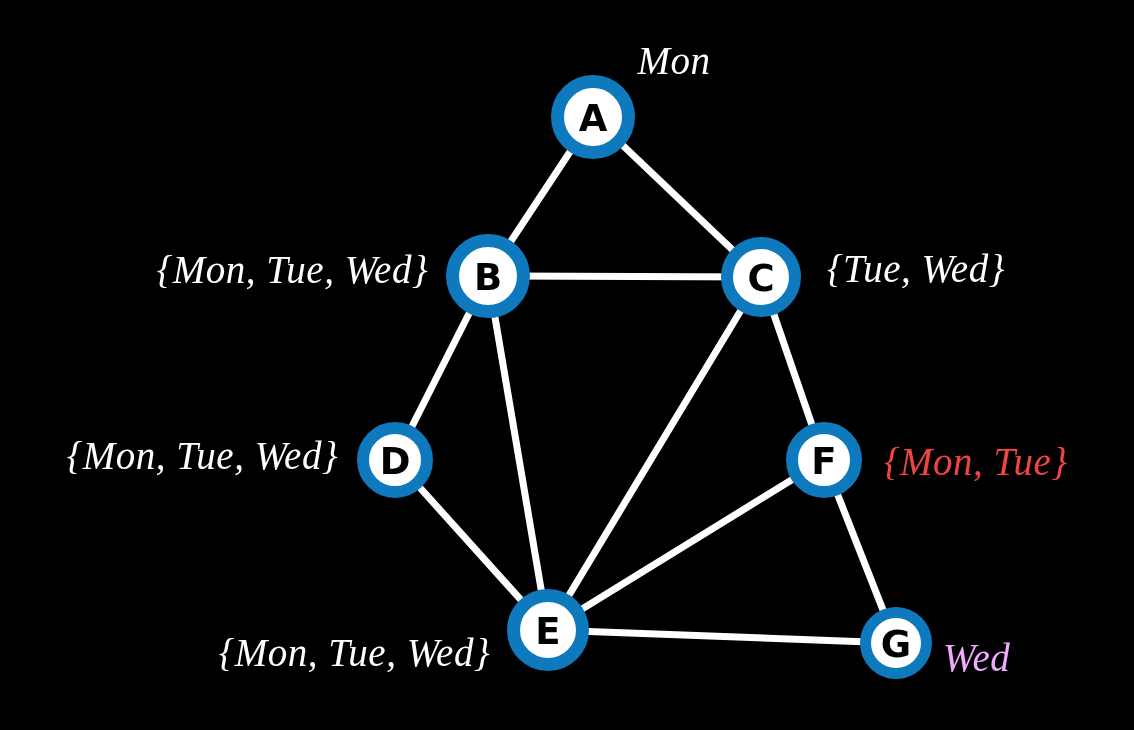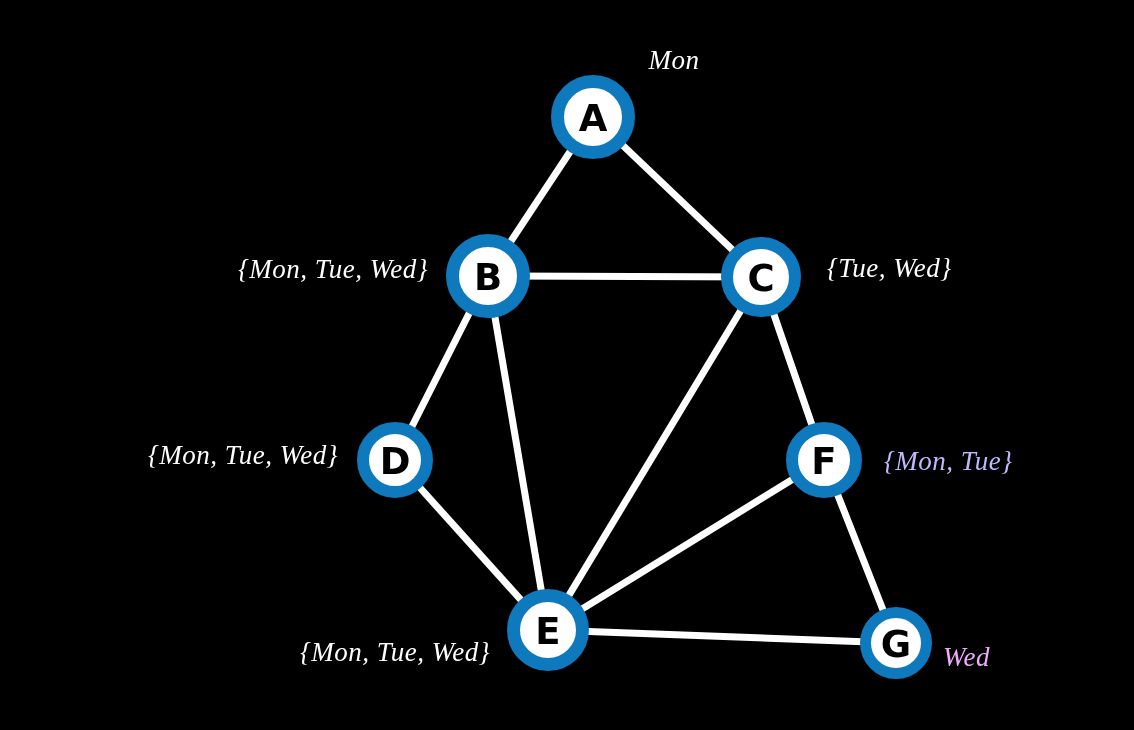--- a/index.html
+++ b/index.html
@@ -43,21 +43,21 @@
     fill: #000000;
     text-anchor: middle;
     dominant-baseline: central;
     font-size: 37px;
   }
   .domain-label {
     position: absolute;
     color: #ffffff;
     font-family: "Liberation Serif", "DejaVu Serif", serif;
     font-style: italic;
-    font-size: 27px;
+    font-size: 39px;
     white-space: nowrap;
     line-height: 1;
     letter-spacing: 0.5px;
   }
   .lbl-right { transform: translate(0, -50%); }
   .lbl-left  { transform: translate(-100%, -50%); }
   .lbl-center{ transform: translate(-50%, -50%); }
 </style>
 </head>
 <body>
@@ -108,18 +108,18 @@
           <text x="896" y="644" class="node-letter" font-size="33">G</text>
         </g>
       </g>
   </svg>
 
   <div id="labels-layer">
       <div class="domain-label lbl-center" style="left: 674px; top: 60px; color: rgb(255, 255, 255);">Mon</div>
       <div class="domain-label lbl-left" style="left: 428px; top: 269px; color: rgb(255, 255, 255);">{Mon, Tue, Wed}</div>
       <div class="domain-label lbl-right" style="left: 827px; top: 268px; color: rgb(255, 255, 255);">{Tue, Wed}</div>
       <div class="domain-label lbl-left" style="left: 338px; top: 455px; color: rgb(255, 255, 255);">{Mon, Tue, Wed}</div>
-      <div class="domain-label lbl-right" style="left: 884px; top: 461px; color: #c4b5fd;">{Mon, Tue}</div>
+      <div class="domain-label lbl-right" style="left: 884px; top: 461px; color: #ef4444;">{Mon, Tue}</div>
       <div class="domain-label lbl-left" style="left: 490px; top: 652px; color: rgb(255, 255, 255);">{Mon, Tue, Wed}</div>
       <div class="domain-label lbl-right" style="left: 943px; top: 657px; color: #f0abfc;">Wed</div>
     </div>
 
 </div>
 
 </body></html>

